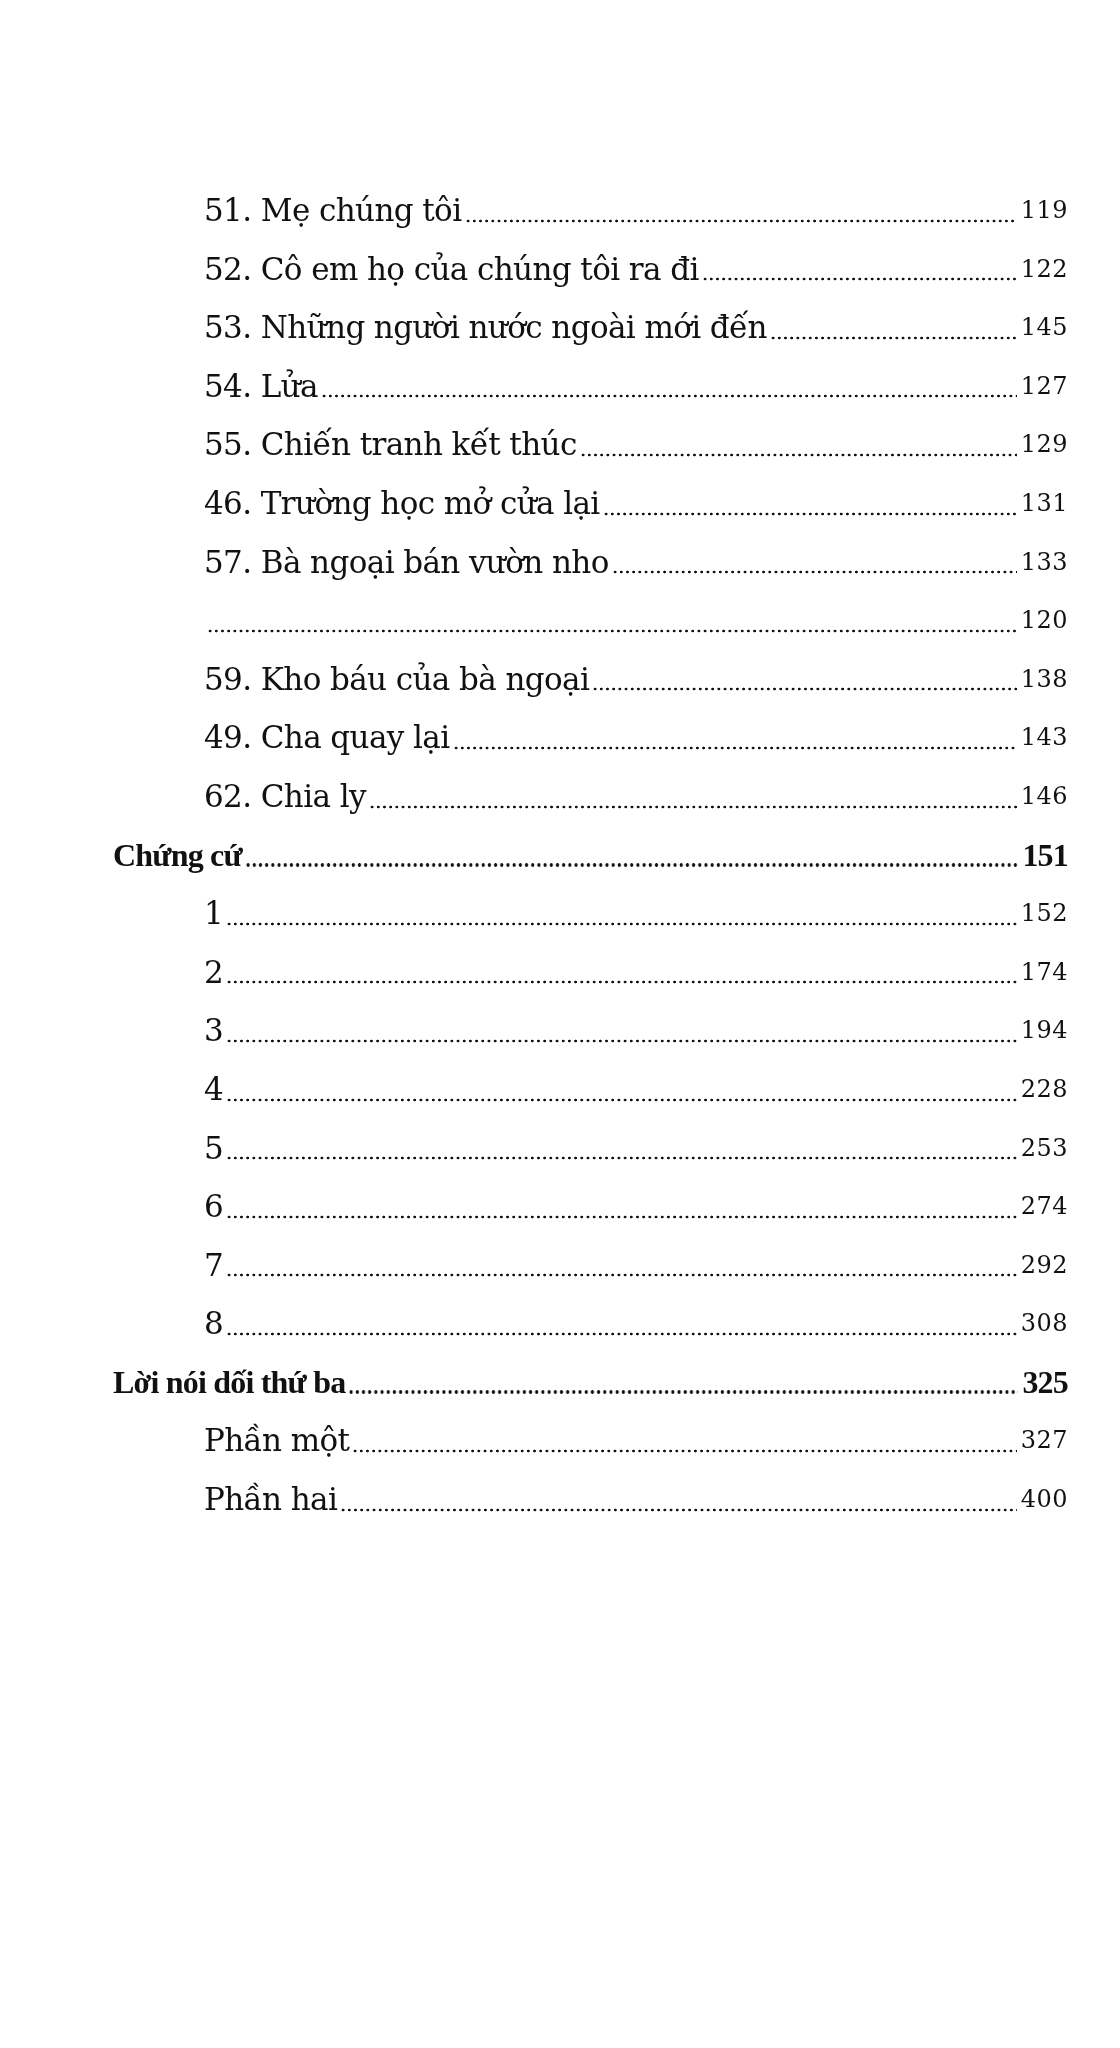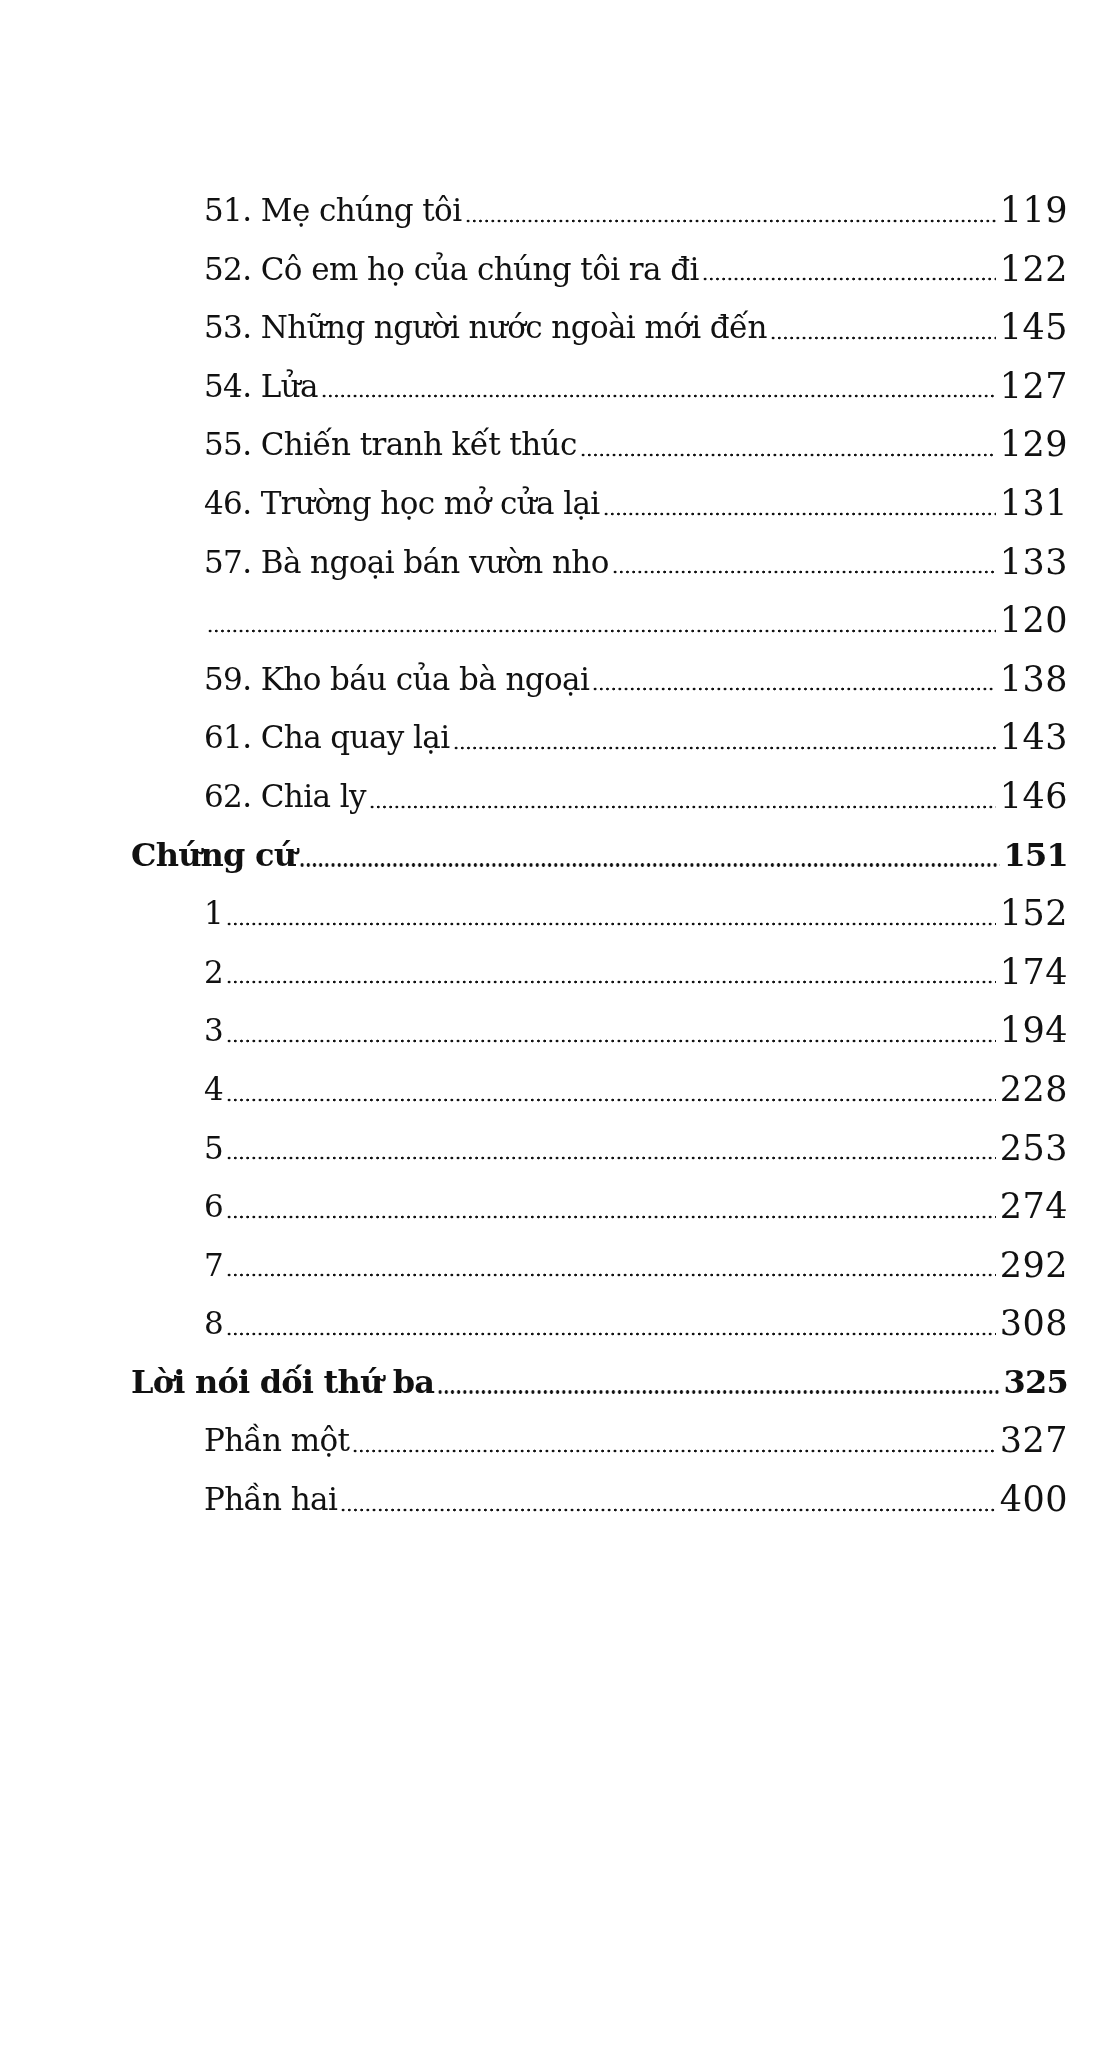--- a/index.html
+++ b/index.html
@@ -29,42 +29,42 @@
       box-sizing: border-box;
     }
     .row .inner {
       position: absolute;
       right: 52px;
       display: flex;
       align-items: center;
       height: 58.6px;
     }
     .row.sub .inner { left: 204px; }
-    .row.section .inner { left: 131px; }
+    .row.section .inner { left: 113px; font-family: Liberation Serif, serif; }
     .label {
       white-space: nowrap;
       font-size: 31px;
       line-height: 58.6px;
       letter-spacing: -0.6px;
       transform-origin: left;
     }
     .leader {
       flex: 1;
       margin: 0 4px 0 3px;
       height: 4px;
       align-self: flex-end;
       margin-bottom: 17px;
       background-image: radial-gradient(circle, #111 1.3px, transparent 1.6px);
       background-size: 6.2px 4px;
       background-repeat: repeat-x;
       background-position: left center;
     }
     .page {
       white-space: nowrap;
-      font-size: 35px;
+      font-size: 24px;
       line-height: 58.6px;
       letter-spacing: 0.5px;
       text-align: right;
     }
     .row.section .label,
     .row.section .page {
       font-weight: bold;
       font-size: 32px;
       letter-spacing: -0.8px;
     }
@@ -134,21 +134,21 @@
     </div>
   <div class="row sub">
       <div class="inner">
         <span class="label">59. Kho báu của bà ngoại</span>
         <span class="leader"></span>
         <span class="page">138</span>
       </div>
     </div>
   <div class="row sub">
       <div class="inner">
-        <span class="label">61. Cha quay lại</span>
+        <span class="label">49. Cha quay lại</span>
         <span class="leader"></span>
         <span class="page">143</span>
       </div>
     </div>
   <div class="row sub">
       <div class="inner">
         <span class="label">62. Chia ly</span>
         <span class="leader"></span>
         <span class="page">146</span>
       </div>

